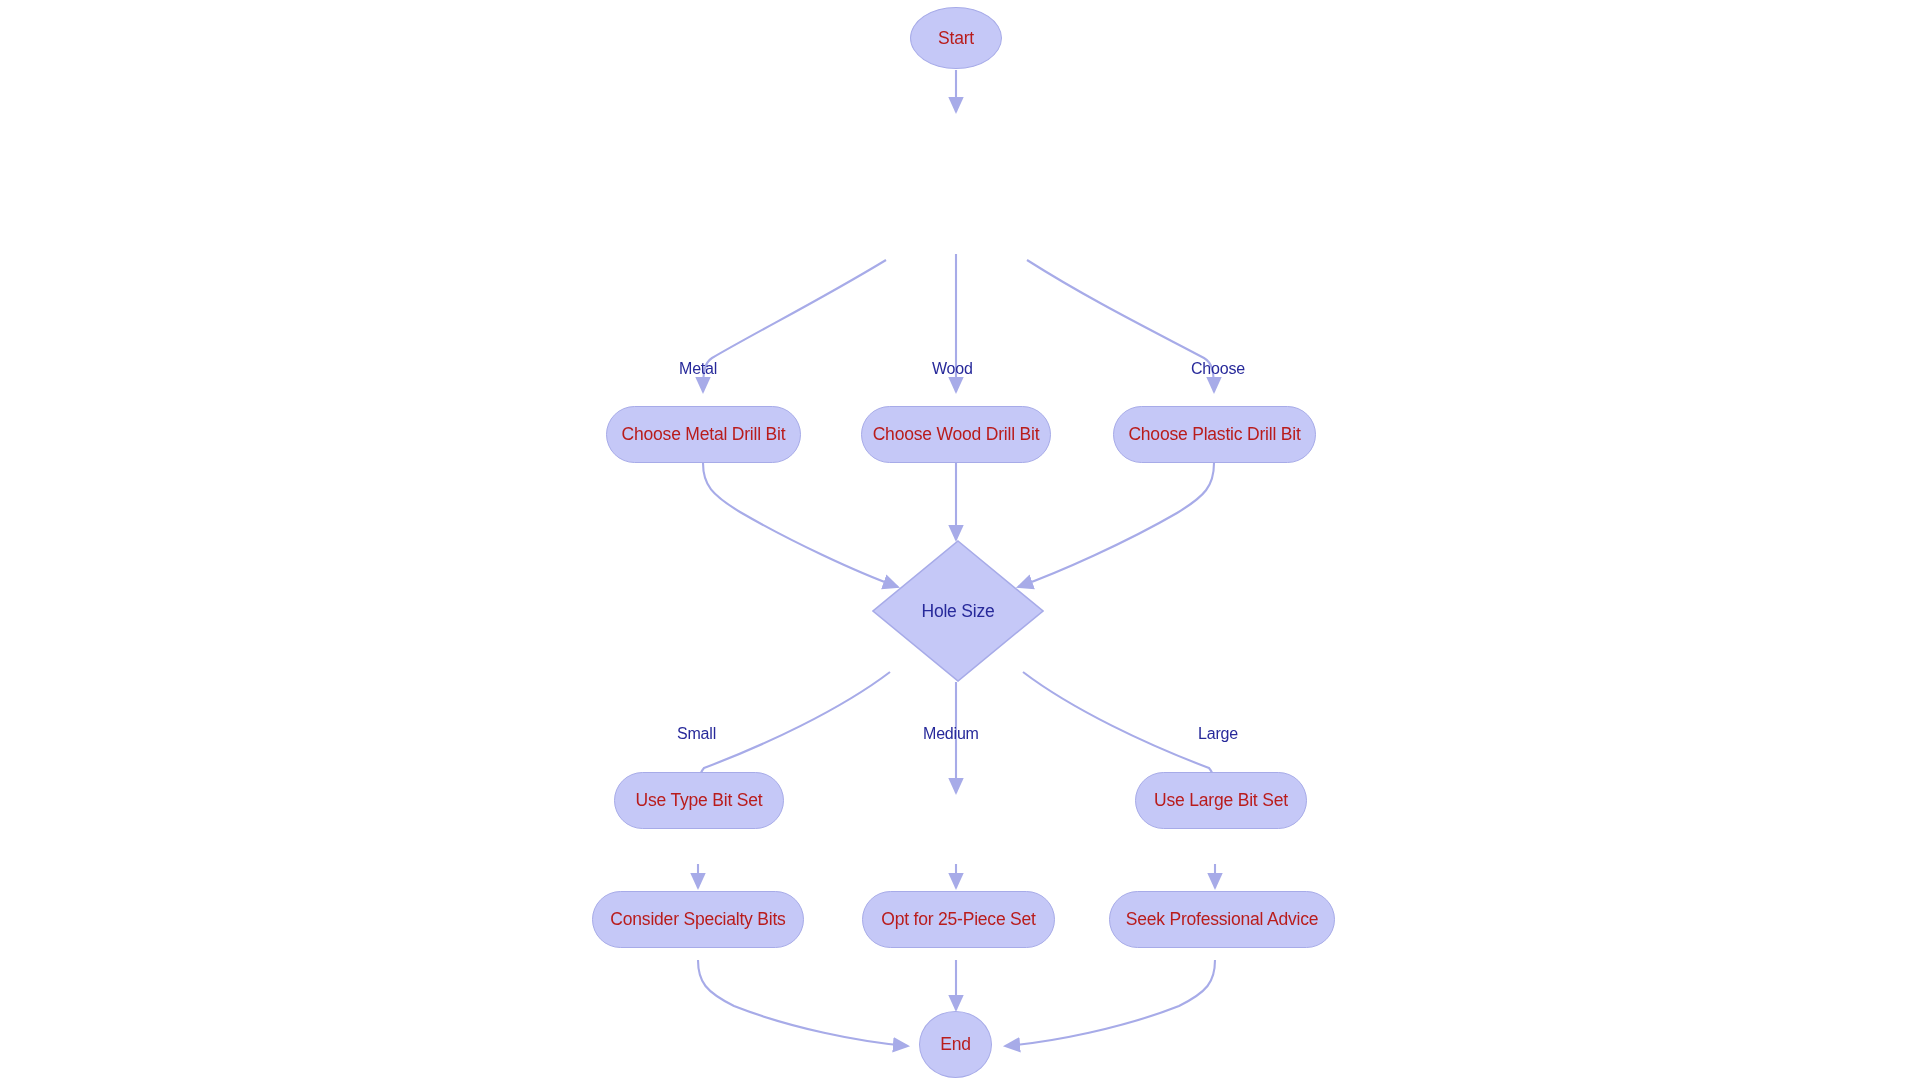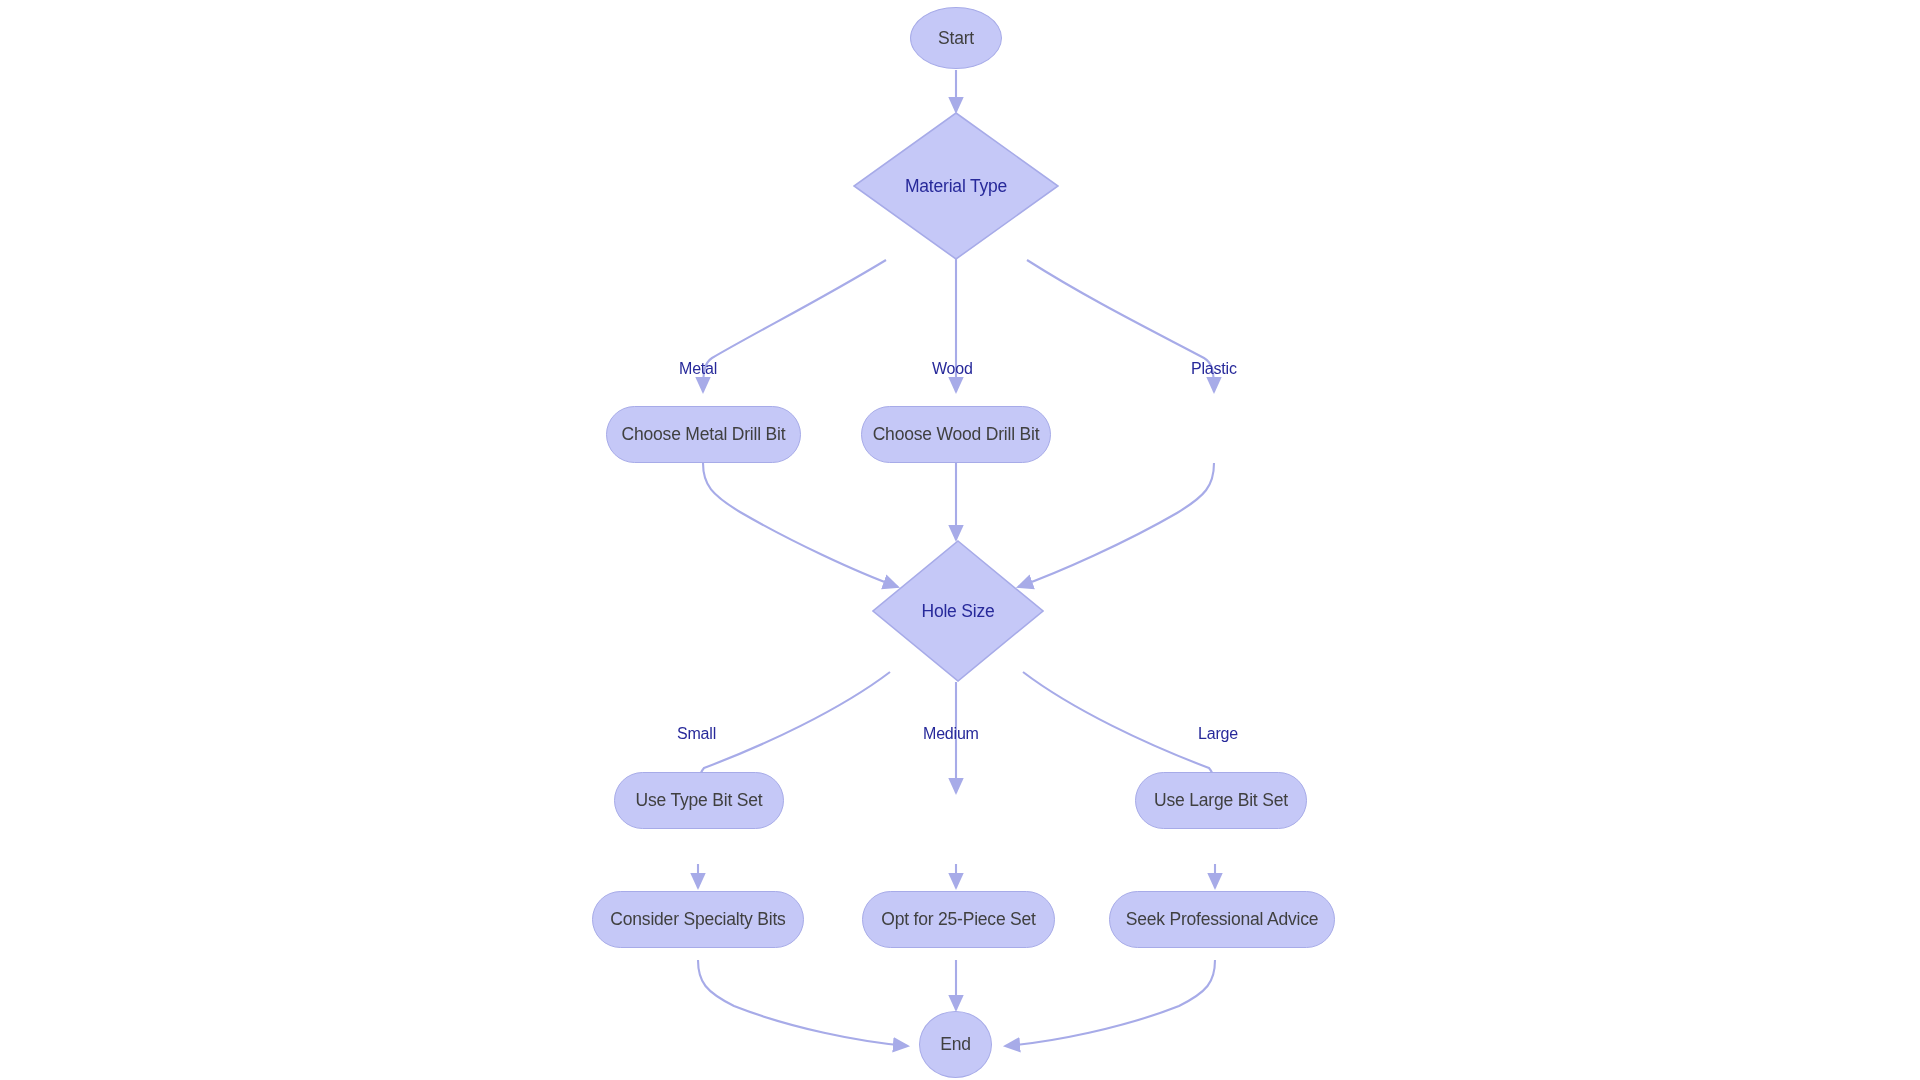--- a/index.html
+++ b/index.html
@@ -27,21 +27,21 @@
     height: 1080px;
     pointer-events: none;
   }
   .node {
     position: absolute;
     display: flex;
     align-items: center;
     justify-content: center;
     background: #c5c8f7;
     border: 1.3px solid #a7abe8;
-    color: #404040;
+    color: #b91c1c;
     font-size: 17.5px;
     font-family: "Liberation Sans", sans-serif;
     letter-spacing: -0.2px;
     white-space: nowrap;
     z-index: 2;
   }
   .node-terminal {
     border-radius: 50%;
   }
   .node-process {
@@ -120,39 +120,36 @@
 
     <path d="M956,960 L956,1010" fill="none" stroke="#a7abe8" stroke-width="2.1" marker-end="url(#arrowhead)"></path>
 
     <path d="M1215,960 C1215,982 1207,992 1179,1006 C1123,1028 1053,1042 1005,1046" fill="none" stroke="#a7abe8" stroke-width="2.1" marker-end="url(#arrowhead)"></path>
   </svg>
 
   <div class="node node-terminal" style="left:910px; top:7px; width:92px; height:62px;">
     <span>Start</span>
   </div>
 
-  <div class="node node-decision" style="left:853px; top:112px; width:206px; height:148px;">
-    <svg class="diamond-shape" viewBox="0 0 206 148" preserveAspectRatio="none" xmlns="http://www.w3.org/2000/svg">
-      <polygon points="103,1 205,74 103,147 1,74" fill="#c5c8f7" stroke="#a7abe8" stroke-width="1.6"></polygon>
-    </svg>
-    <span class="decision-label">Material Type</span>
-  </div>
 
   <div class="edge-label" style="left:679px; top:360px;">Metal</div>
   <div class="edge-label" style="left:932px; top:360px;">Wood</div>
-  <div class="edge-label" style="left:1191px; top:360px;">Plastic</div>
+  <div class="edge-label" style="left:1191px; top:360px;">Choose</div>
 
   <div class="node node-process" style="left:606px; top:406px; width:195px; height:57px;">
     <span>Choose Metal Drill Bit</span>
   </div>
 
   <div class="node node-process" style="left:861px; top:406px; width:190px; height:57px;">
     <span>Choose Wood Drill Bit</span>
   </div>
 
+  <div class="node node-process" style="left:1113px; top:406px; width:203px; height:57px;">
+    <span>Choose Plastic Drill Bit</span>
+  </div>
 
   <div class="node node-decision" style="left:872px; top:540px; width:172px; height:142px;">
     <svg class="diamond-shape" viewBox="0 0 172 142" preserveAspectRatio="none" xmlns="http://www.w3.org/2000/svg">
       <polygon points="86,1 171,71 86,141 1,71" fill="#c5c8f7" stroke="#a7abe8" stroke-width="1.6"></polygon>
     </svg>
     <span class="decision-label">Hole Size</span>
   </div>
 
   <div class="edge-label" style="left:677px; top:725px;">Small</div>
   <div class="edge-label" style="left:923px; top:725px;">Medium</div>

